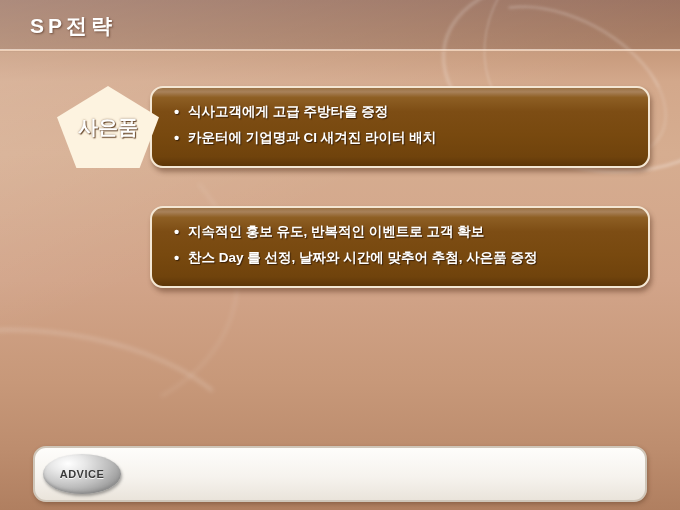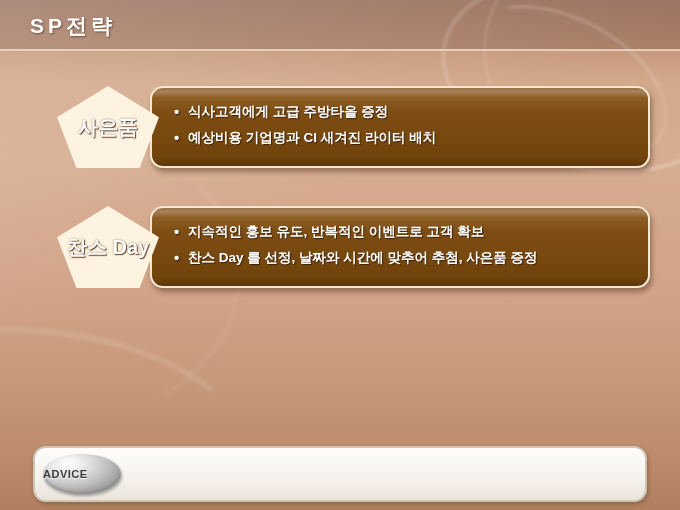--- a/index.html
+++ b/index.html
@@ -114,21 +114,21 @@
     box-shadow: 1px 2px 4px rgba(70,40,20,0.35);
     display: flex; align-items: center; padding: 0 10px 0 8px;
     z-index: 4;
   }
   #advice-badge {
     flex: 0 0 auto; width: 78px; height: 40px; margin-right: 10px;
     border-radius: 50%;
     background:
       radial-gradient(ellipse at 32% 24%, #ffffff 0%, #e9e9e9 22%, #bdbdbd 55%, #9a9a9a 76%, #c9c9c9 100%);
     box-shadow: 1px 2px 3px rgba(60,60,60,0.45), inset 0 -2px 3px rgba(120,120,120,0.5);
-    display: flex; align-items: center; justify-content: flex-start;
+    display: flex; align-items: center; justify-content: center;
   }
   #advice-badge-text {
     font-size: 11px; font-weight: bold; letter-spacing: 0.5px;
     color: #3a3a3a; text-shadow: 0 1px 0 rgba(255,255,255,0.85);
   }
   #advice-text {
     flex: 1 1 auto;
     font-size: 11.3px; line-height: 16.5px; color: #3b3b3b;
     text-align: left;
   }
@@ -149,28 +149,25 @@
     <div id="title">SP전략</div>
   </div>
   <div id="divider"></div>
 
   <div class="row r1">
     <div class="pent">
       <div class="pent-label">사은품</div>
     </div>
     <div class="panel">
       <div class="bullet">식사고객에게 고급 주방타올 증정</div>
-      <div class="bullet">예상비용 기업명과 CI 새겨진 라이터 배치</div>
+      <div class="bullet">카운터에 기업명과 CI 새겨진 라이터 배치</div>
     </div>
   </div>
 
   <div class="row r2">
-    <div class="pent">
-      <div class="pent-label">찬스 Day</div>
-    </div>
     <div class="panel">
       <div class="bullet">지속적인 홍보 유도, 반복적인 이벤트로 고객 확보</div>
       <div class="bullet">찬스 Day 를 선정, 날짜와 시간에 맞추어 추첨, 사은품 증정</div>
     </div>
   </div>
 
   <div class="row r3">
   </div>
 
   <div id="advice">

